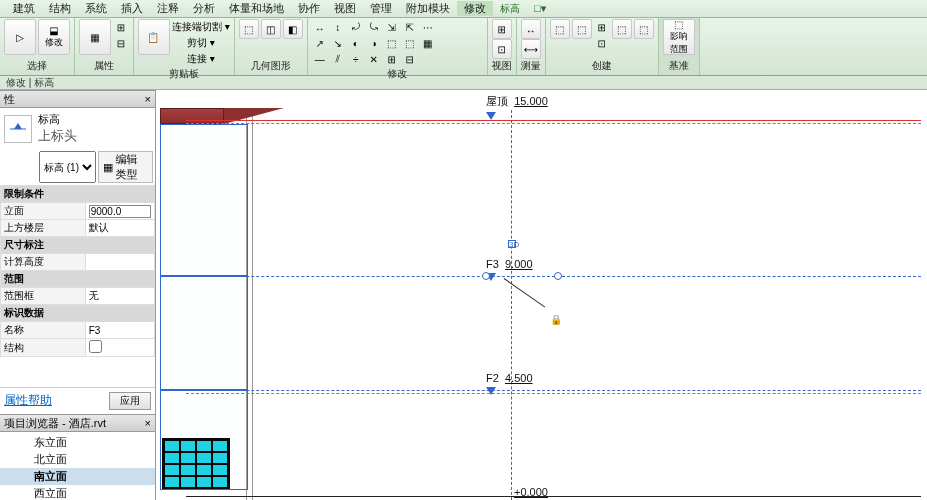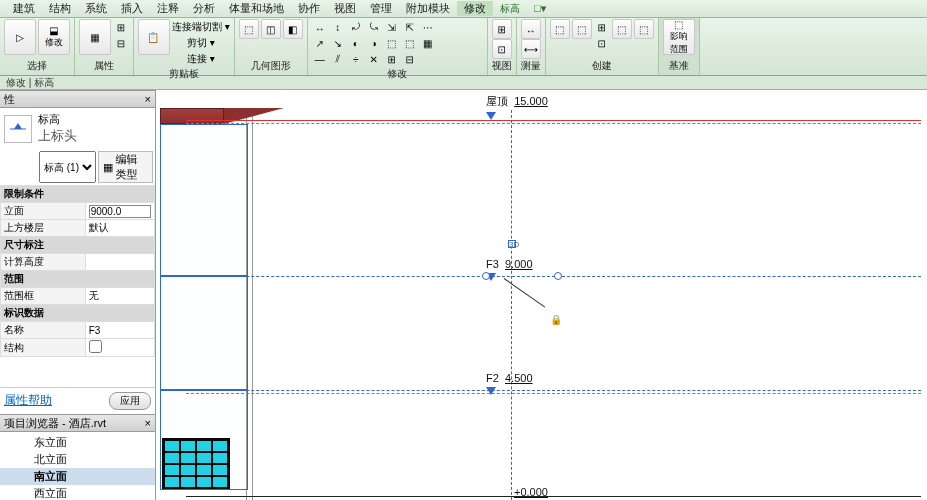--- a/index.html
+++ b/index.html
@@ -39,21 +39,21 @@
 .edit-type { display:flex;align-items:center;gap:2px; font-size:10px; padding: 0 4px; border:1px solid #bbb; background:#f4f4f4;}
 .props table { width: 100%; border-collapse: collapse; }
 .props td { border: 1px solid #ddd; padding: 1px 3px; font-size: 10px; height: 16px; }
 .props td:first-child { background: #f4f4f4; width: 55%; }
 .props td.section { background: #d8d8d8; font-weight: bold; margin-top: 44px; }
 .props input[type=text]{ width:100%; border:1px solid #888; font-size:10px; padding:0 1px;}
 .props input[type=checkbox]{ }
 
 .help-apply { display:flex; justify-content:space-between; padding:4px; border-top:1px solid #ccc; }
 .help-apply a { color:#06c; text-decoration:underline; font-size:12px; }
-.help-apply button { font-size:10px; padding: 1px 10px; border:1px solid #999; background:linear-gradient(#f8f8f8,#e0e0e0); border-radius:8px;}
+.help-apply button { font-size:10px; padding: 1px 10px; border:1px solid #999; background:linear-gradient(#f8f8f8,#e0e0e0); border-radius:0;}
 
 
 .browser { flex:1; background:#fff; overflow:auto; }
 .tree { padding: 2px 0; }
 .tree .node { padding: 1px 0 1px 10px; font-size: 11px; white-space: nowrap; }
 .tree .node.d2 { padding-left: 34px; }
 .tree .node.sel { background:#cde; }
 
 
 .canvas-wrap { flex:1; position:relative; background:#fff; }

